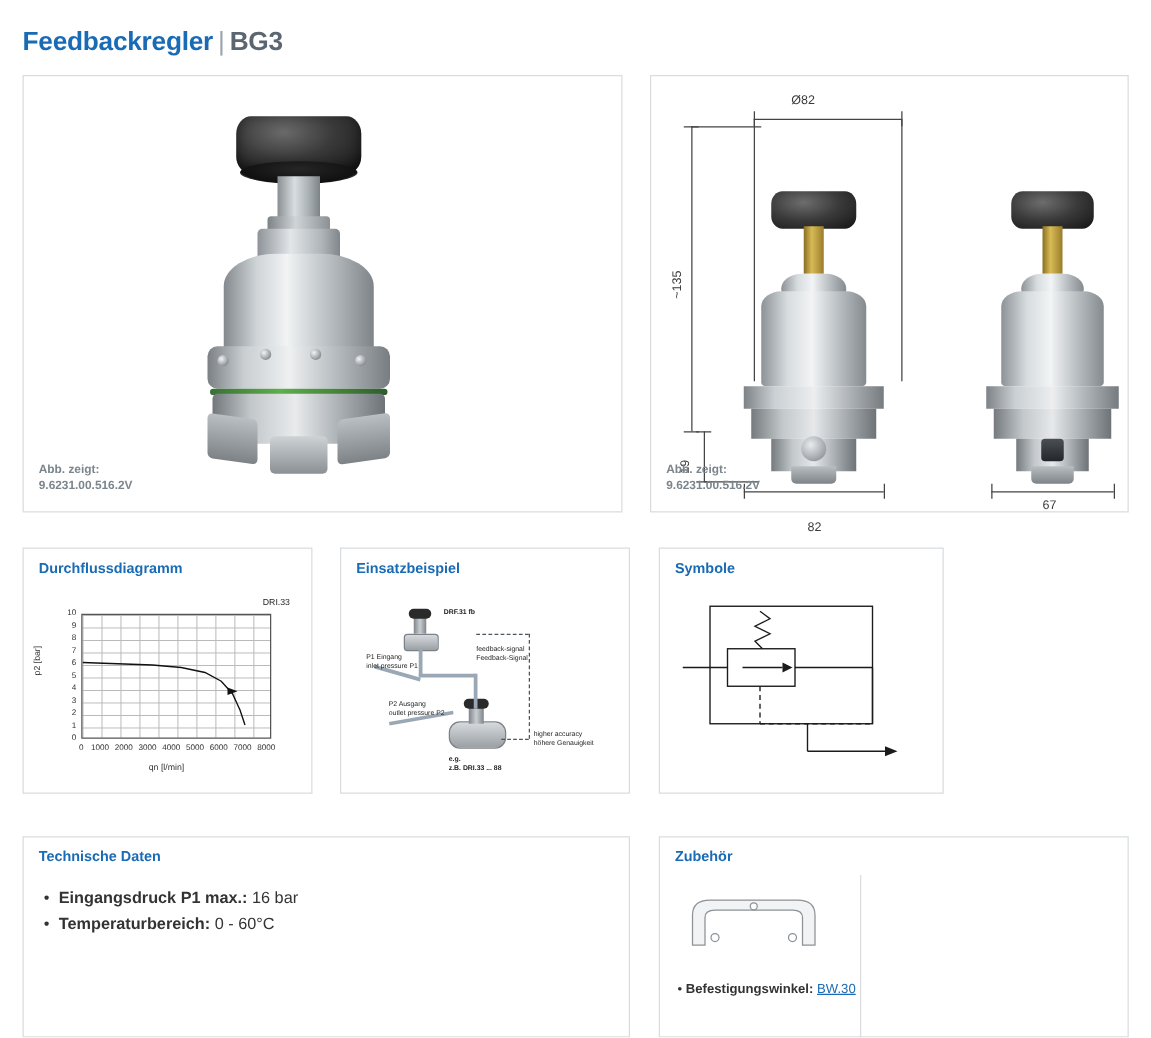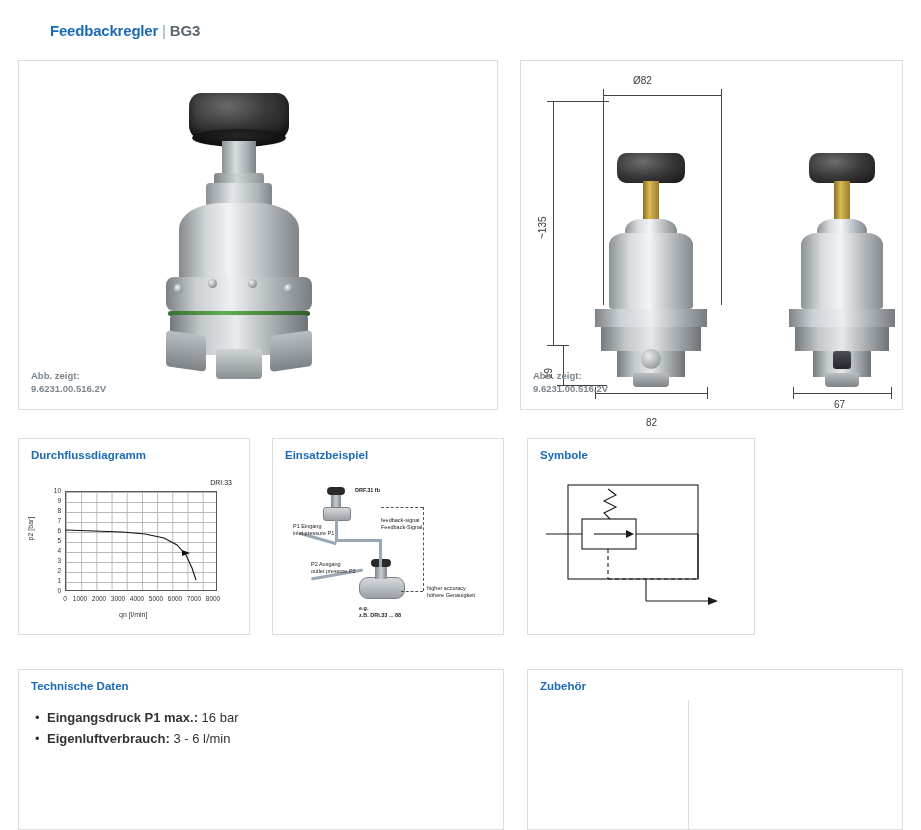--- a/index.html
+++ b/index.html
@@ -19,26 +19,25 @@
     position: relative;
     width: 921px;
     height: 830px;
   }
 
   
   .page-title {
     position: absolute;
     left: 18px;
     top: 22px;
-    font-size: 15px;
+    font-size: 21px;
     font-weight: bold;
     color: #1a6bb5;
     letter-spacing: -0.2px;
     white-space: nowrap;
-    margin-left: 32px;
   }
   .page-title .sep {
     color: #9aa4ad;
     font-weight: normal;
     padding: 0 4px;
   }
   .page-title .sub {
     color: #5c6670;
     font-weight: bold;
   }
@@ -584,25 +583,40 @@
   </div>
 
   <div class="panel" id="techdata-panel">
     <div class="panel-title">Technische Daten</div>
 
     <div class="td-list">
       <div class="td-item">
         <span class="td-key">Eingangsdruck P1 max.:</span><span> 16 bar</span>
       </div>
       <div class="td-item">
-        <span class="td-key">Eigenluftverbrauch:</span><span> 3 - 6 l/min</span>
+        <span class="td-key">Temperaturbereich:</span><span> 0 - 60°C</span>
       </div>
     </div>
   </div>
 
   <div class="panel" id="accessory-panel">
     <div class="panel-title">Zubehör</div>
     <div class="acc-split"></div>
 
+    <div class="acc-left">
+      <div class="bracket">
+        <svg width="120" height="52" viewBox="0 0 120 52">
+          <path d="M6,44 L6,20 Q6,8 20,8 L90,8 Q104,8 104,20 L104,44 L94,44 L94,22 Q94,16 86,16 L24,16 Q16,16 16,22 L16,44 Z" fill="#f1f3f4" stroke="#8d9296" stroke-width="1"></path>
+          <circle cx="24" cy="38" r="3.2" fill="#ffffff" stroke="#8d9296"></circle>
+          <circle cx="86" cy="38" r="3.2" fill="#ffffff" stroke="#8d9296"></circle>
+          <circle cx="55" cy="13" r="2.8" fill="#ffffff" stroke="#8d9296"></circle>
+        </svg>
+      </div>
+      <div class="acc-item" style="left:14px; top:84px;">
+        <span class="bul">•</span>
+        <span style="font-weight:bold;">Befestigungswinkel:</span>
+        <span class="acc-link">BW.30</span>
+      </div>
+    </div>
 
   </div>
 
 </div>
 
 </body></html>

